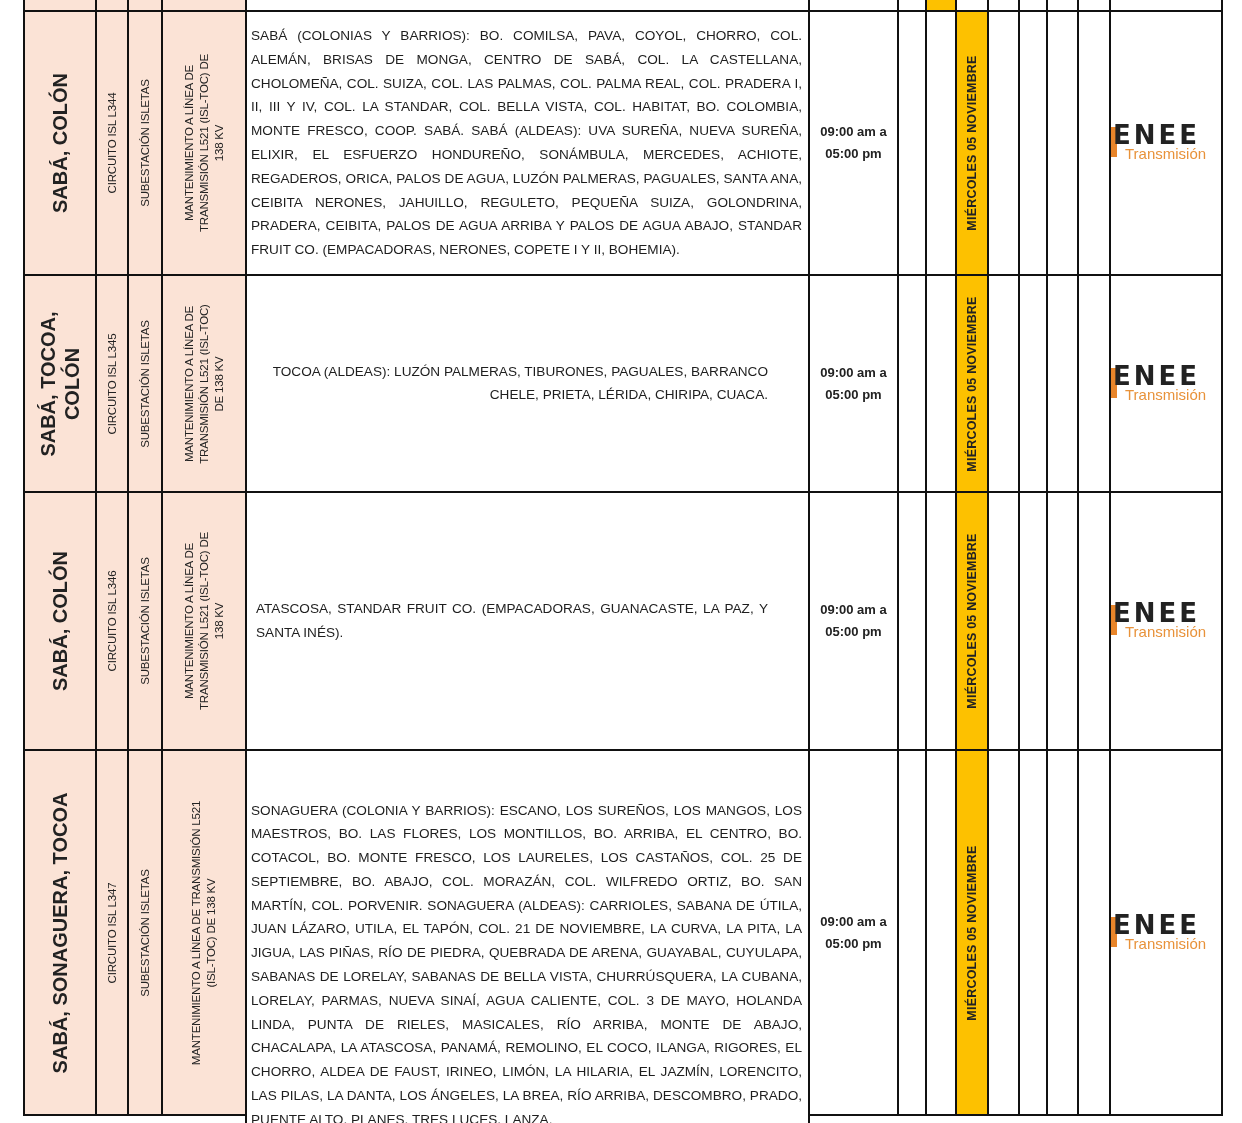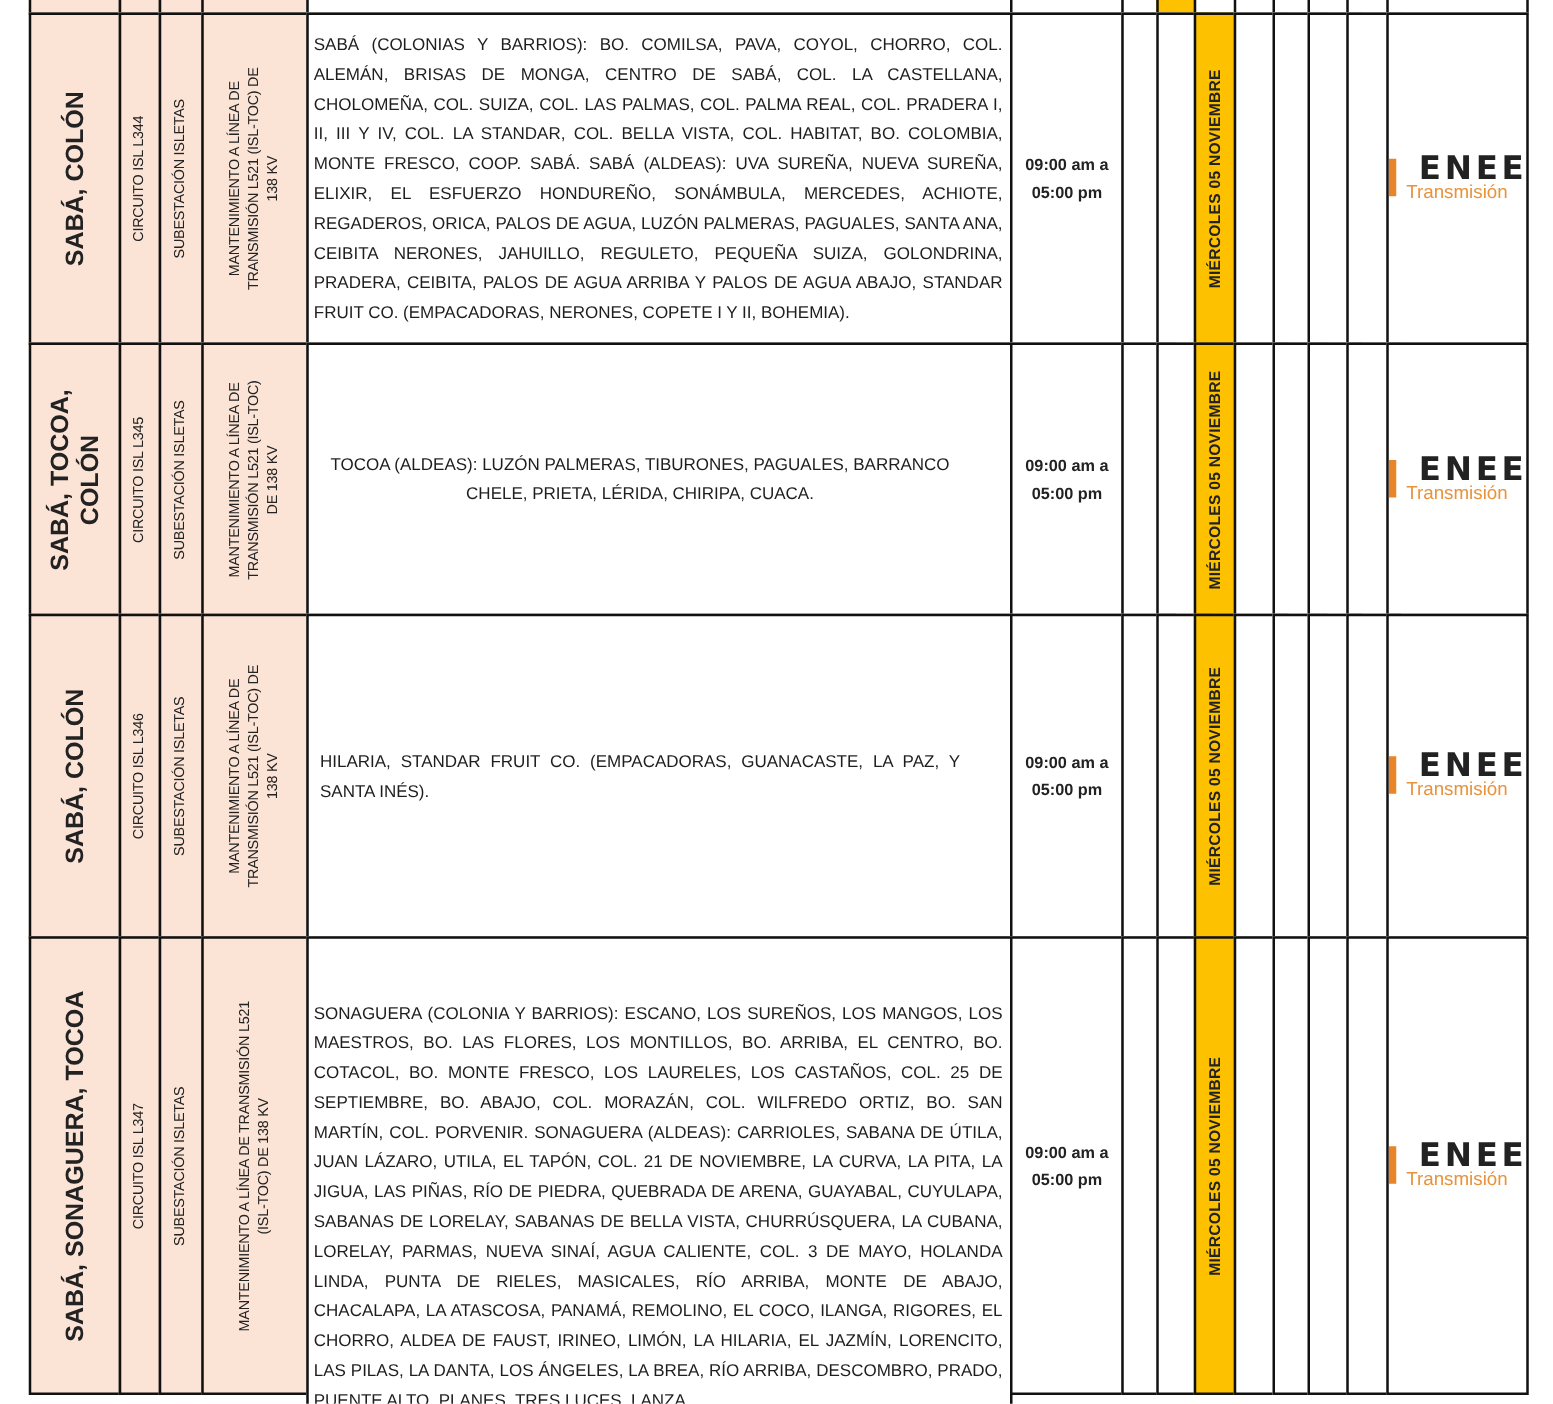--- a/index.html
+++ b/index.html
@@ -15,21 +15,21 @@
   .vt-loc { font-weight: bold; font-size: 20px; line-height: 24px; color: #222; }
   .vt-small { font-size: 11.5px; line-height: 15px; color: #222; letter-spacing: -0.2px; }
   .vt-date { font-weight: bold; font-size: 12.5px; color: #222; letter-spacing: 0.2px; }
   .desc { position: absolute; left: 4px; right: 6px; top: 50%; transform: translateY(-50%);
           font-size: 13.6px; line-height: 23.8px; text-align: justify; color: #1e1e1e; }
   .desc.pad { left: 9px; }
   .time { position: absolute; left: 0; right: 0; top: 50%; transform: translateY(-50%);
           text-align: center; font-weight: bold; font-size: 13px; line-height: 22px; color: #222; }
   .logo { position: absolute; left: 0; right: 0; top: 50%; transform: translateY(-50%); height: 40px; overflow: hidden; }
   .logo-bar { position: absolute; left: 0; top: 4px; width: 6px; height: 30px; background: #e8852a; }
-  .logo-enee { position: absolute; left: 24px; top: -3px; font-size: 26px; font-weight: bold; color: #222;
+  .logo-enee { position: absolute; left: 2px; top: -3px; font-size: 26px; font-weight: bold; color: #222;
                letter-spacing: 3px; font-family: "DejaVu Sans", sans-serif; }
   .logo-sub { position: absolute; left: 14px; top: 22px; font-size: 15px; color: #e8923a; white-space: nowrap; }
 </style>
 </head>
 <body>
 
 <div class="tbl">
 
   <div class="cell peach" style="left:23px;top:-4px;width:74px;height:16px;"></div>
   <div class="cell peach" style="left:95px;top:-4px;width:34px;height:16px;"></div>
@@ -87,21 +87,21 @@
   <div class="cell peach" style="left:95px;top:274px;width:34px;height:219px;">
     <div class="vert vt-small">CIRCUITO ISL L345</div>
   </div>
   <div class="cell peach" style="left:127px;top:274px;width:36px;height:219px;">
     <div class="vert vt-small">SUBESTACIÓN ISLETAS</div>
   </div>
   <div class="cell peach" style="left:161px;top:274px;width:86px;height:219px;">
     <div class="vert vt-small" style="white-space:normal;width:170px;">MANTENIMIENTO A LÍNEA DE TRANSMISIÓN L521 (ISL-TOC) DE 138 KV</div>
   </div>
   <div class="cell white" style="left:245px;top:274px;width:565px;height:219px;">
-    <div class="desc pad" style="text-align:center;right:40px;">TOCOA (ALDEAS): LUZÓN PALMERAS, TIBURONES, PAGUALES, BARRANCO CHELE, PRIETA, LÉRIDA, CHIRIPA, CUACA.</div>
+    <div class="desc pad" style="text-align:right;right:40px;">TOCOA (ALDEAS): LUZÓN PALMERAS, TIBURONES, PAGUALES, BARRANCO CHELE, PRIETA, LÉRIDA, CHIRIPA, CUACA.</div>
   </div>
   <div class="cell white" style="left:808px;top:274px;width:91px;height:219px;">
     <div class="time" style="padding:0 8px;">09:00 am a 05:00 pm</div>
   </div>
   <div class="cell white" style="left:897px;top:274px;width:30px;height:219px;"></div>
   <div class="cell white" style="left:925px;top:274px;width:32px;height:219px;"></div>
   <div class="cell yellow" style="left:955px;top:274px;width:34px;height:219px;">
     <div class="vert vt-date">MIÉRCOLES 05 NOVIEMBRE</div>
   </div>
   <div class="cell white" style="left:987px;top:274px;width:33px;height:219px;"></div>
@@ -122,21 +122,21 @@
   <div class="cell peach" style="left:95px;top:491px;width:34px;height:260px;">
     <div class="vert vt-small">CIRCUITO ISL L346</div>
   </div>
   <div class="cell peach" style="left:127px;top:491px;width:36px;height:260px;">
     <div class="vert vt-small">SUBESTACIÓN ISLETAS</div>
   </div>
   <div class="cell peach" style="left:161px;top:491px;width:86px;height:260px;">
     <div class="vert vt-small" style="white-space:normal;width:180px;">MANTENIMIENTO A LÍNEA DE TRANSMISIÓN L521 (ISL-TOC) DE 138 KV</div>
   </div>
   <div class="cell white" style="left:245px;top:491px;width:565px;height:260px;">
-    <div class="desc pad" style="right:40px;">HILARIA, STANDAR FRUIT CO. (EMPACADORAS, GUANACASTE, LA PAZ, Y SANTA INÉS).</div>
+    <div class="desc pad" style="right:40px;">ATASCOSA, STANDAR FRUIT CO. (EMPACADORAS, GUANACASTE, LA PAZ, Y SANTA INÉS).</div>
   </div>
   <div class="cell white" style="left:808px;top:491px;width:91px;height:260px;">
     <div class="time" style="padding:0 8px;">09:00 am a 05:00 pm</div>
   </div>
   <div class="cell white" style="left:897px;top:491px;width:30px;height:260px;"></div>
   <div class="cell white" style="left:925px;top:491px;width:32px;height:260px;"></div>
   <div class="cell yellow" style="left:955px;top:491px;width:34px;height:260px;">
     <div class="vert vt-date">MIÉRCOLES 05 NOVIEMBRE</div>
   </div>
   <div class="cell white" style="left:987px;top:491px;width:33px;height:260px;"></div>

